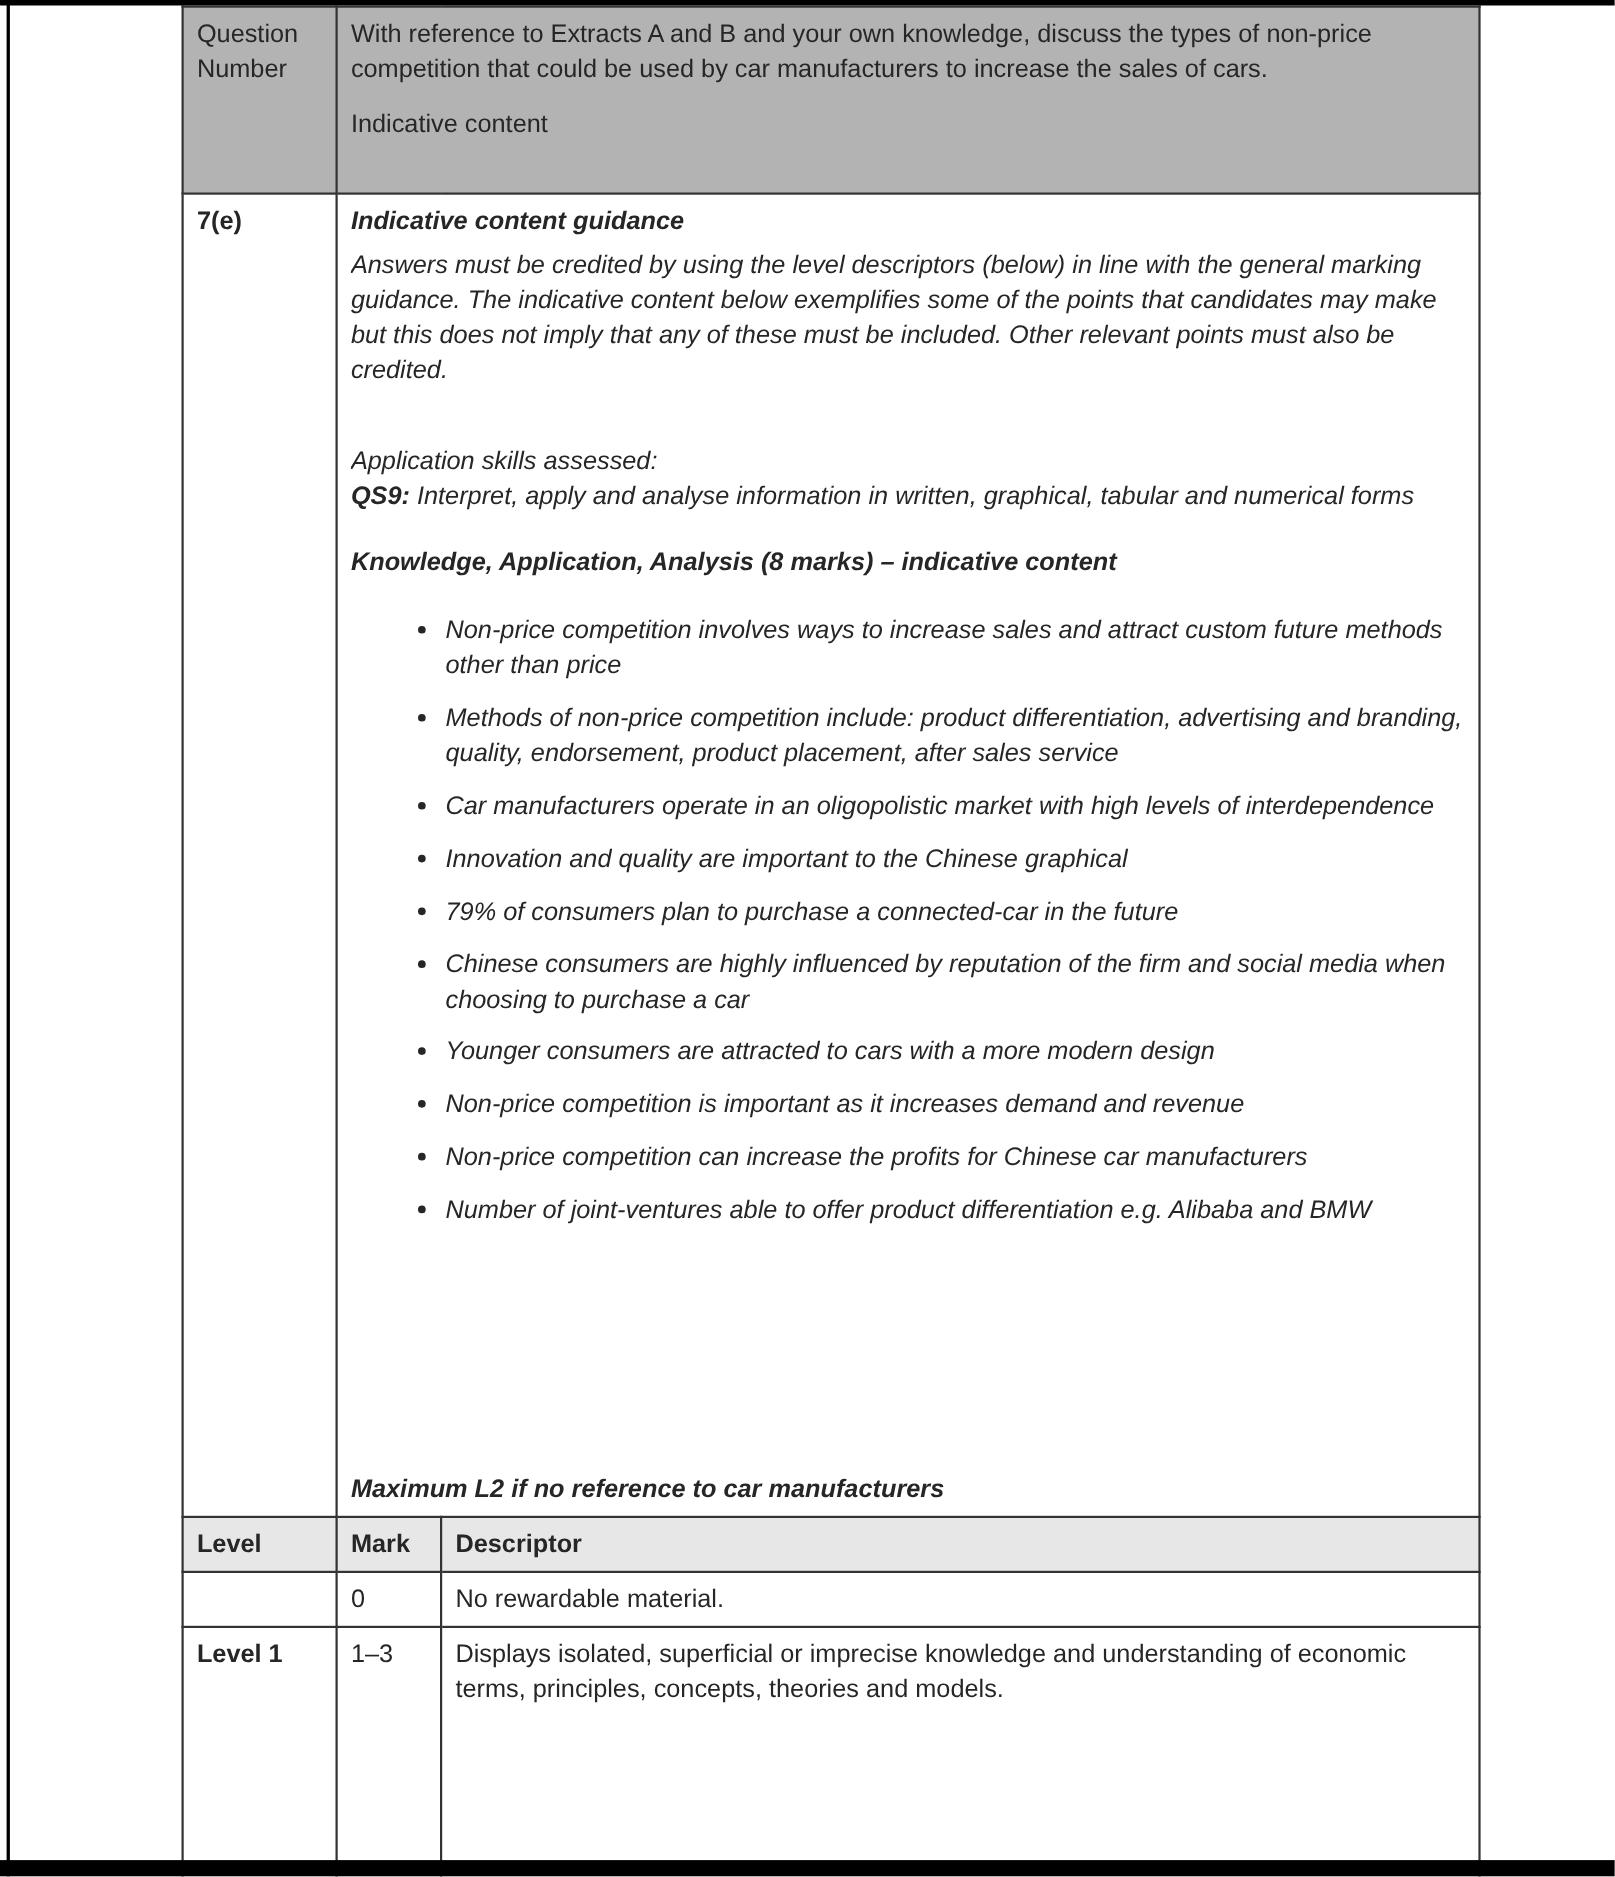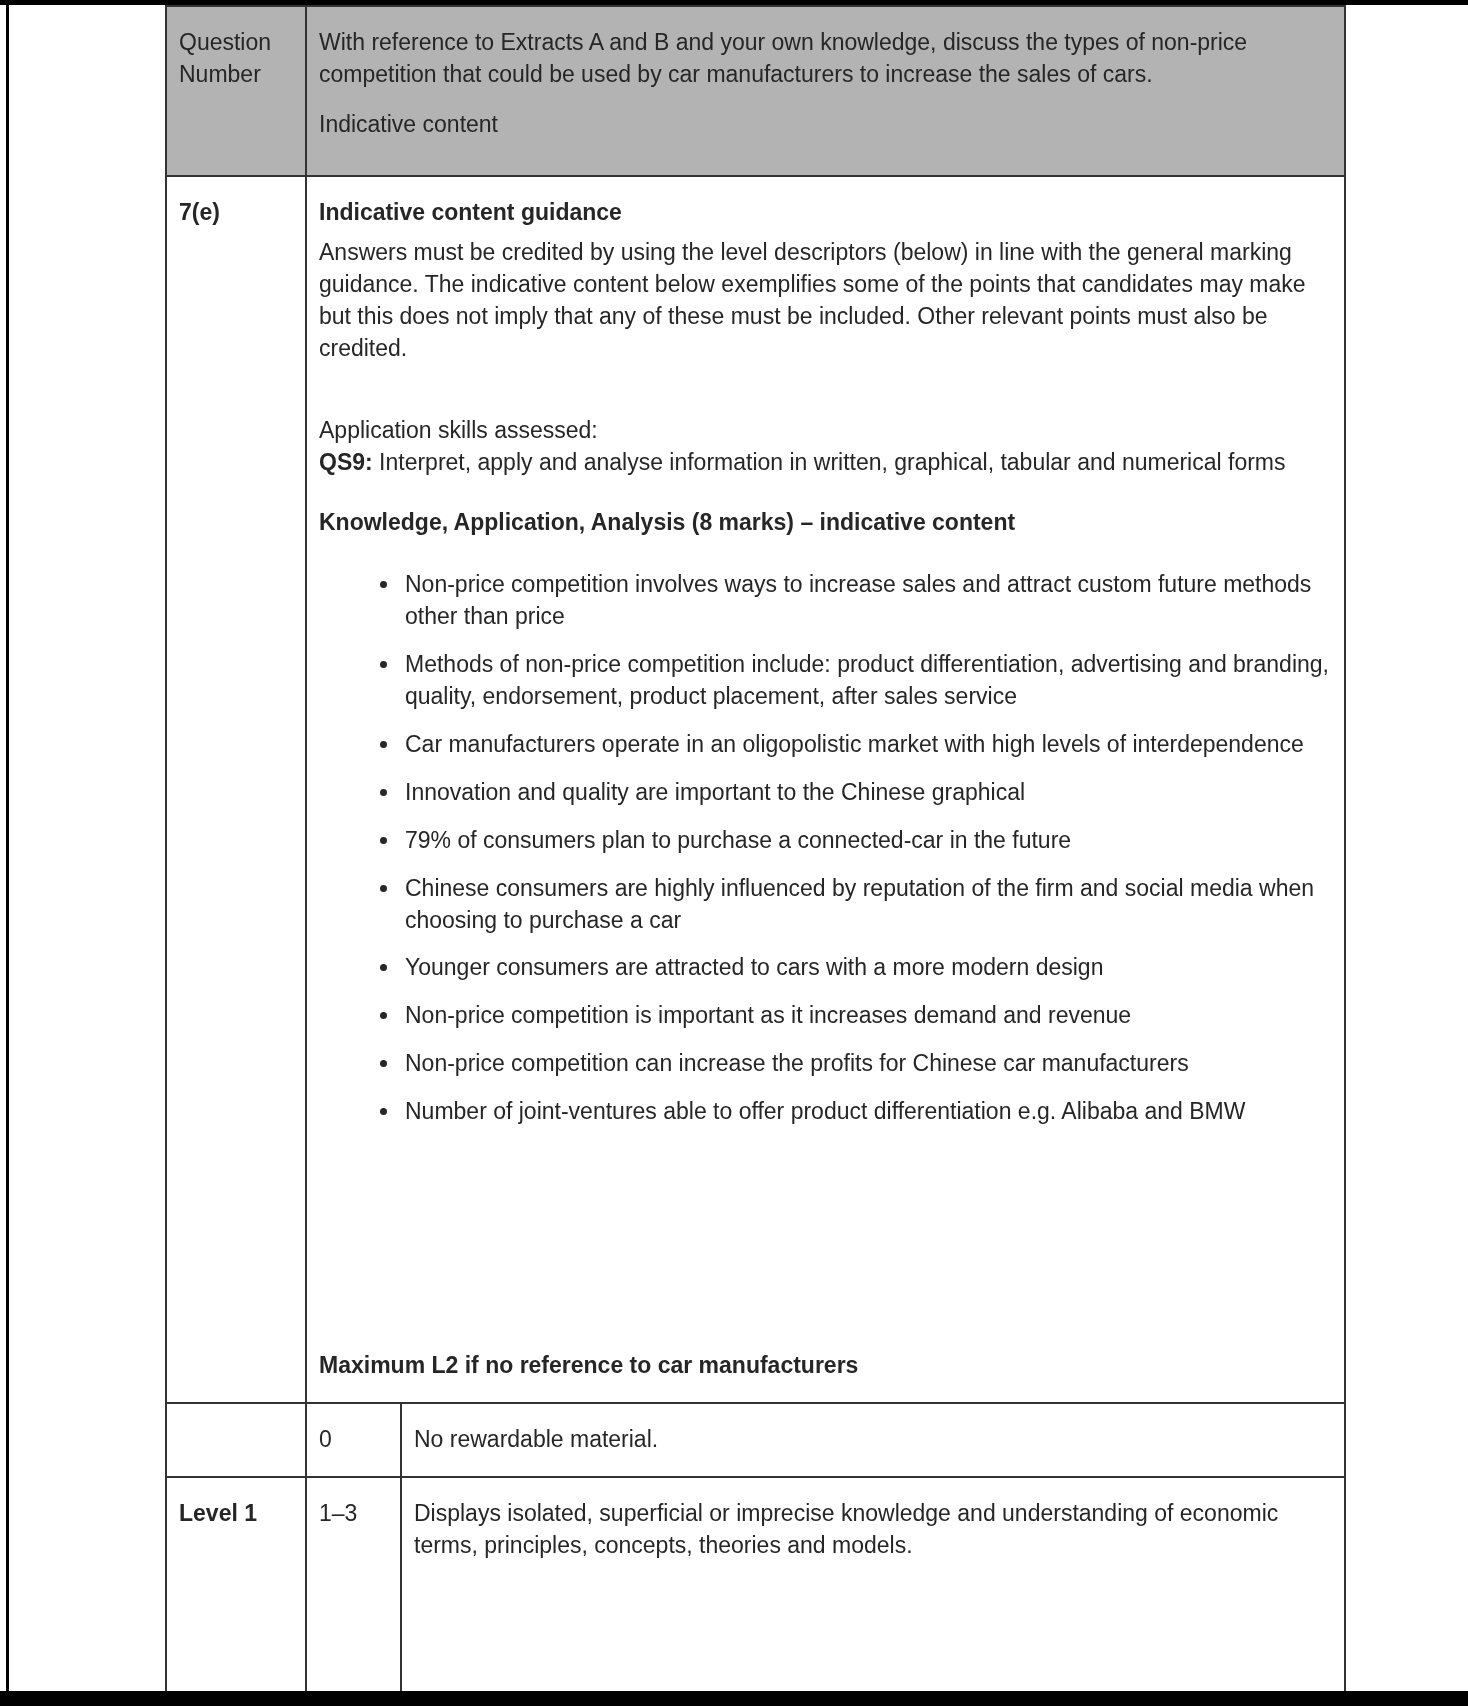--- a/index.html
+++ b/index.html
@@ -25,36 +25,37 @@
     position: absolute;
     left: 165px;
     top: 5px;
     width: 1181px;
     border-collapse: collapse;
     table-layout: fixed;
   }
   table.mark-scheme td {
     border: 2px solid #333333;
     vertical-align: top;
-    padding: 20px 12px;
+    padding: 8px 12px;
   }
 
   .gray-bg  { background: #b3b3b3; }
   .light-bg { background: #e7e7e7; }
   .bold     { font-weight: 700; }
 
   .row-qheader td { height: 170px; }
 
   .q-label { white-space: pre-line; }
   .indicative-label { margin-top: 18px; }
 
   .content-wrap {
     position: relative;
     height: 1185px;
     overflow: hidden;
+    font-style: italic;
   }
   .guidance-title { font-weight: 700; }
   .guidance-body  { margin: 8px 0 0 0; }
   .quant-block    { margin: 50px 0 0 0; }
   .kaa-heading    { margin-top: 28px; font-weight: 700; }
 
   ul.bullets {
     margin: 30px 0 0 0;
     padding: 0 0 0 82px;
   }
@@ -126,20 +127,25 @@
           <li>Non-price competition is important as it increases demand and revenue</li>
           <li>Non-price competition can increase the profits for Chinese car manufacturers</li>
           <li>Number of joint-ventures able to offer product differentiation e.g. Alibaba and BMW</li>
         </ul>
 
         <div class="max-note">Maximum L2 if no reference to car manufacturers</div>
       </div>
     </td>
   </tr>
 
+  <tr class="row-levels-header">
+    <td class="light-bg bold">Level</td>
+    <td class="light-bg bold">Mark</td>
+    <td class="light-bg bold">Descriptor</td>
+  </tr>
 
   <tr class="row-zero">
     <td></td>
     <td>0</td>
     <td>No rewardable material.</td>
   </tr>
 
   <tr class="row-level1">
     <td class="bold">Level 1</td>
     <td>1–3</td>

